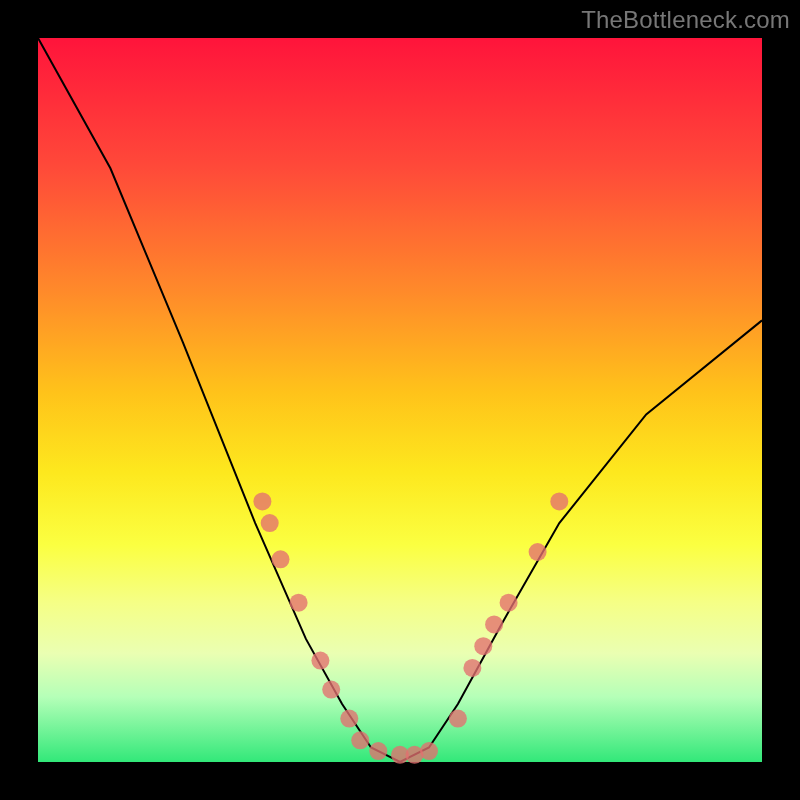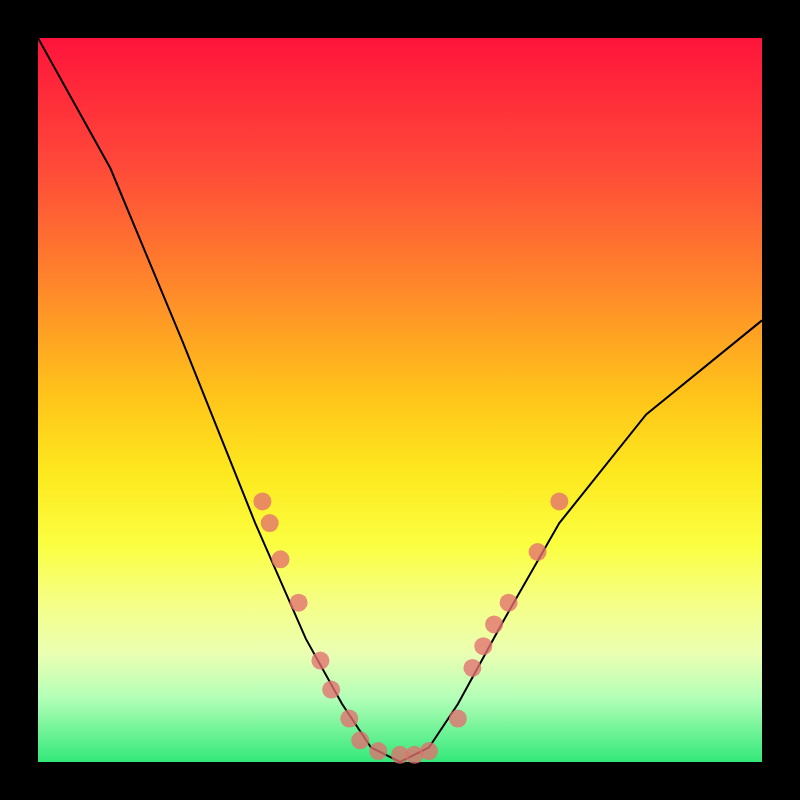--- a/index.html
+++ b/index.html
@@ -78,13 +78,14 @@
           <circle cx="419.9" cy="680.6" r="9" fill="#e36f6f" fill-opacity="0.78"></circle>
           <circle cx="434.4" cy="629.9" r="9" fill="#e36f6f" fill-opacity="0.78"></circle>
           <circle cx="445.3" cy="608.2" r="9" fill="#e36f6f" fill-opacity="0.78"></circle>
           <circle cx="456.1" cy="586.4" r="9" fill="#e36f6f" fill-opacity="0.78"></circle>
           <circle cx="470.6" cy="564.7" r="9" fill="#e36f6f" fill-opacity="0.78"></circle>
           <circle cx="499.6" cy="514.0" r="9" fill="#e36f6f" fill-opacity="0.78"></circle>
           <circle cx="521.3" cy="463.4" r="9" fill="#e36f6f" fill-opacity="0.78"></circle>
         </g>
     </svg>
   </div>
+  <div class="watermark">TheBottleneck.com</div>
 </div>
 
 </body></html>

